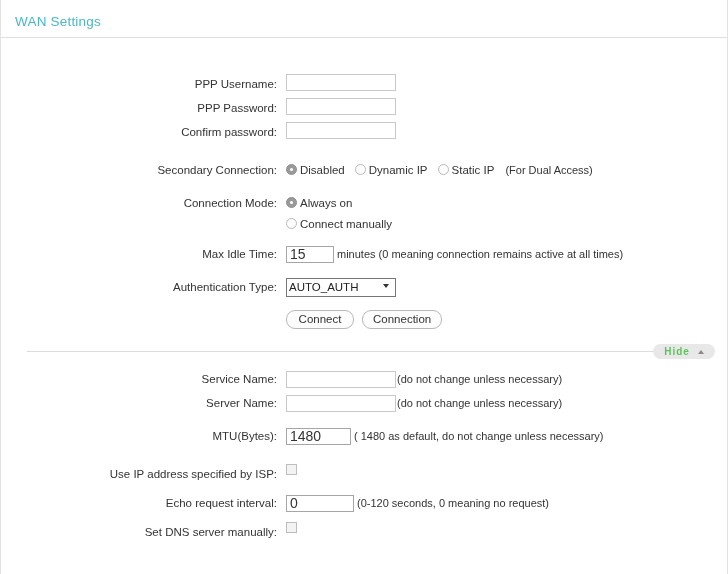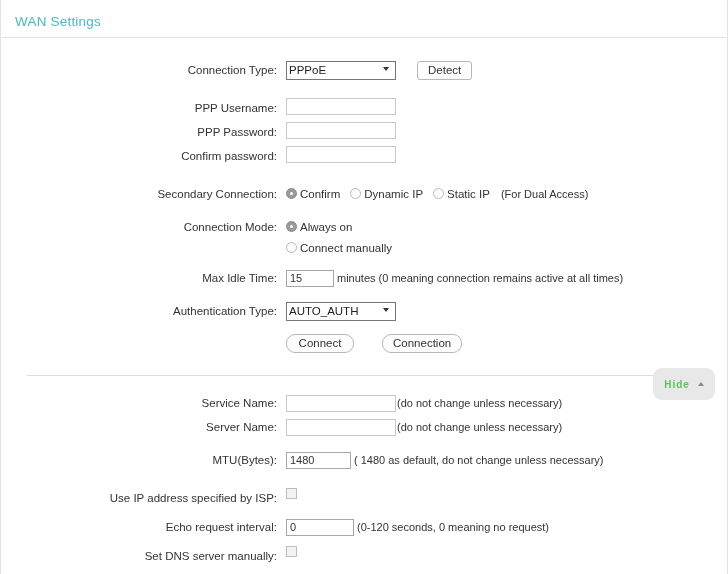--- a/index.html
+++ b/index.html
@@ -74,21 +74,21 @@
     text-align: center;
   }
   .hint.nogap { margin-left: 1px; }
   
   input.text {
     height: 17px;
     box-sizing: border-box;
     border: 1px solid #c9c9c9;
     background: #ffffff;
     font-family: "Liberation Sans", sans-serif;
-    font-size: 11px;
+    font-size: 14px;
     color: #333333;
     padding: 0 3px;
     outline: none;
   }
   input.text.filled { border-color: #a6a6a6; }
   .w-text { width: 110px; }
   .w-num  { width: 48px; }
   .w-mtu  { width: 65px; }
   .w-echo { width: 68px; }
 
@@ -183,21 +183,21 @@
     top: 8px;
     height: 1px;
     background: #dcdcdc;
   }
   .hide-pill {
     position: absolute;
     right: 12px;
     top: 1px;
     background: #e8e8e8;
     border-radius: 9px;
-    height: 32px;
+    height: 15px;
     min-width: 62px;
     display: flex;
     align-items: center;
     justify-content: center;
     gap: 8px;
     padding: 0 8px;
     box-sizing: border-box;
     cursor: pointer;
   }
   .hide-text {
@@ -205,45 +205,33 @@
     font-size: 10px;
     font-weight: bold;
     letter-spacing: 1px;
   }
   .hide-arrow {
     width: 0; height: 0;
     border-left: 3px solid transparent;
     border-right: 3px solid transparent;
     border-bottom: 4px solid #8a8a8a;
   }
-  .btn-row { display: flex; gap: 28px; }
+  .btn-row { display: flex; gap: 8px; }
 </style>
 </head>
 <body>
 
 <div class="page">
 
   <div class="header">
     <span class="page-title">WAN Settings</span>
   </div>
 
   <div class="form">
 
-    <div class="row">
-      <div class="label">Connection Type:</div>
-      <div class="field">
-        <span class="dd-wrap">
-          <select class="dd">
-            <option selected="">PPPoE</option>
-          </select>
-          <span class="dd-arrow"></span>
-        </span>
-        <button class="btn" style="margin-left:21px;">Detect</button>
-      </div>
-    </div>
 
     <div class="gap-lg"></div>
 
     <div class="row">
       <div class="label">PPP Username:</div>
       <div class="field">
         <input class="text w-text" type="text" value="" style="">
       </div>
     </div>
 
@@ -259,21 +247,21 @@
       <div class="field">
         <input class="text w-text" type="password" value="" style="">
       </div>
     </div>
 
     <div class="gap-lg"></div>
 
     <div class="row">
       <div class="label">Secondary Connection:</div>
       <div class="field">
-        <span class="radio-label"><span class="radio on"></span><span>Confirm</span></span>
+        <span class="radio-label"><span class="radio on"></span><span>Disabled</span></span>
         <span class="radio-label"><span class="radio"></span><span>Dynamic IP</span></span>
         <span class="radio-label"><span class="radio"></span><span>Static IP</span></span>
         <span class="hint nogap">(For Dual Access)</span>
       </div>
     </div>
 
     <div class="gap-md"></div>
 
     <div class="row">
       <div class="label">Connection Mode:</div>

